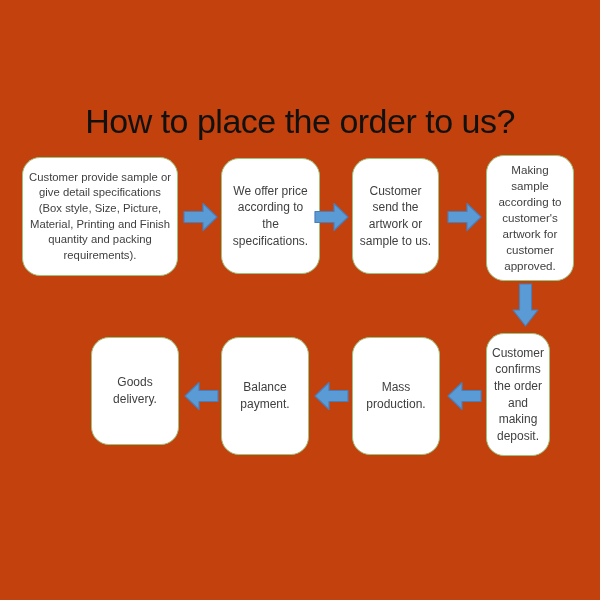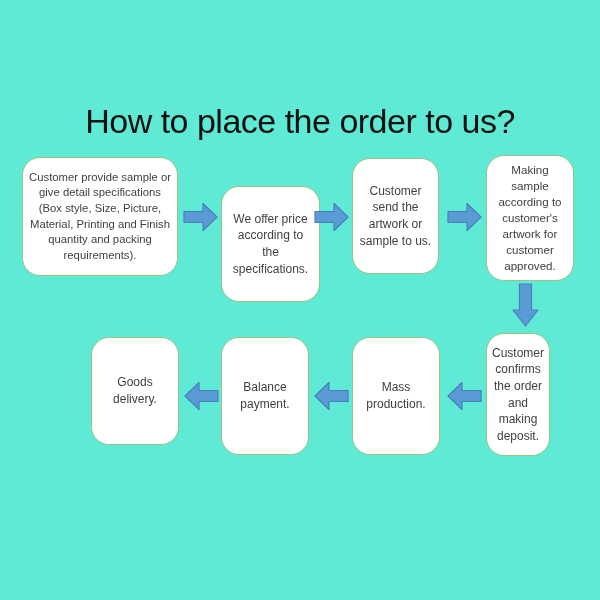--- a/index.html
+++ b/index.html
@@ -4,21 +4,21 @@
 <style>
   html, body {
     margin: 0;
     padding: 0;
     background: #ffffff;
   }
   .canvas {
     position: relative;
     width: 600px;
     height: 600px;
-    background: #5eead4;
+    background: #c2410c;
     font-family: "Liberation Sans", sans-serif;
     overflow: hidden;
   }
   .title {
     position: absolute;
     left: 0;
     top: 102px;
     width: 600px;
     text-align: center;
     font-size: 34px;
@@ -36,21 +36,21 @@
     align-items: center;
     justify-content: center;
     text-align: center;
     color: #3f3f3f;
     font-size: 12px;
     line-height: 1.38;
     padding: 6px 6px;
   }
   
   .b1 { left: 22px;  top: 157px; width: 156px; height: 119px; font-size: 11.3px; }
-  .b2 { left: 221px; top: 158px; width: 99px;  height: 116px; margin-top: 28px; }
+  .b2 { left: 221px; top: 158px; width: 99px;  height: 116px; }
   .b3 { left: 352px; top: 158px; width: 87px;  height: 116px; }
   .b4 { left: 486px; top: 155px; width: 88px;  height: 126px; font-size: 11.6px; padding: 16px 5px; }
   
   .b5 { left: 486px; top: 333px; width: 64px;  height: 123px; }
   .b6 { left: 352px; top: 337px; width: 88px;  height: 118px; }
   .b7 { left: 221px; top: 337px; width: 88px;  height: 118px; }
   .b8 { left: 91px;  top: 337px; width: 88px;  height: 108px; justify-content: flex-end; }
   .arrow {
     position: absolute;
     display: block;

